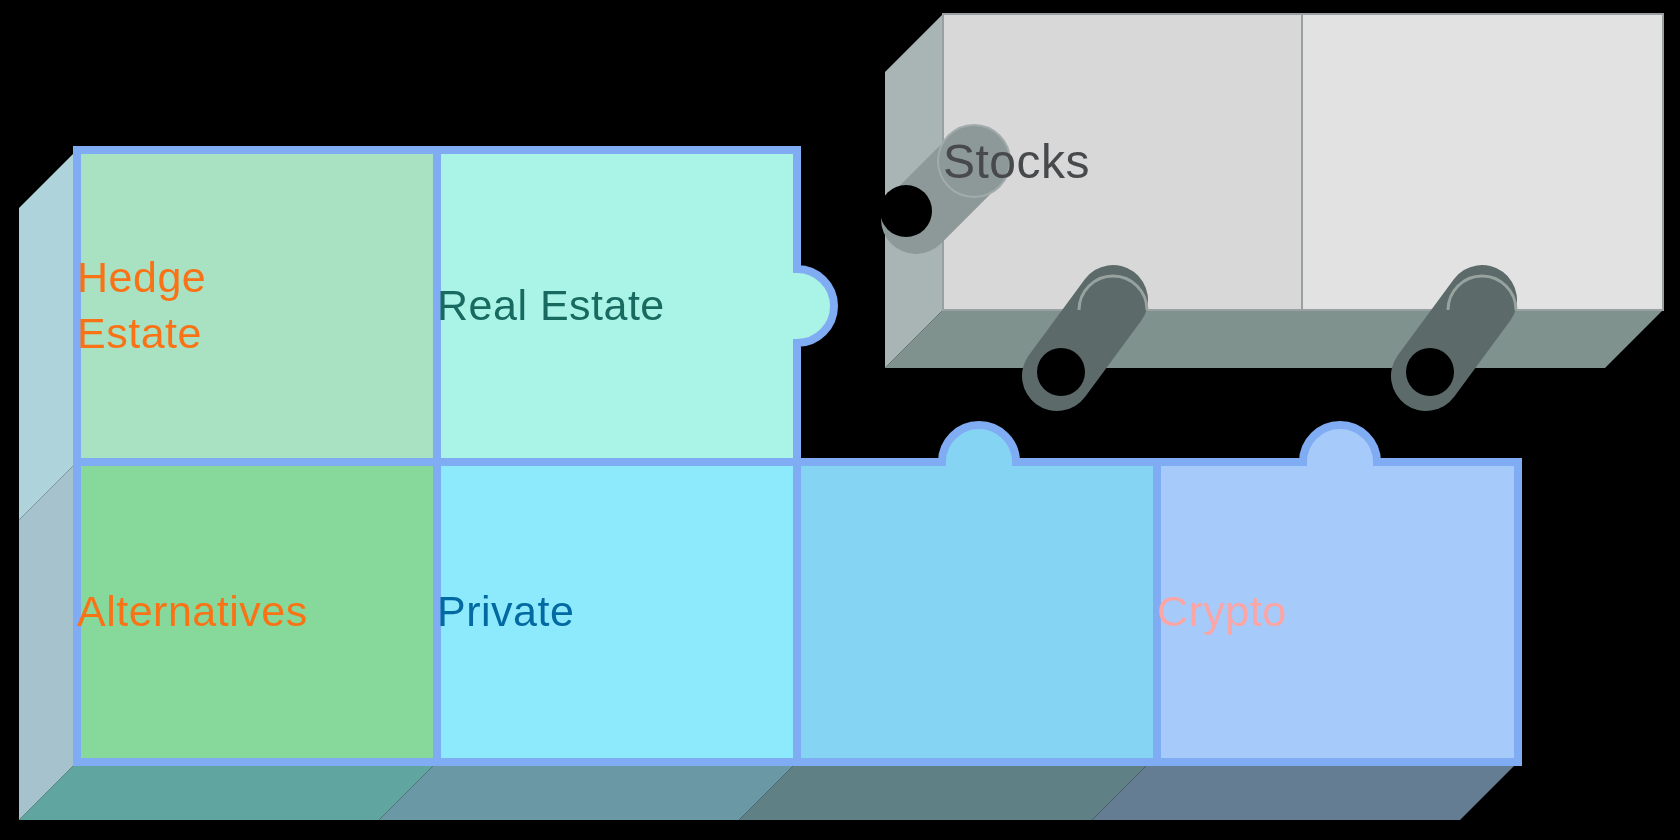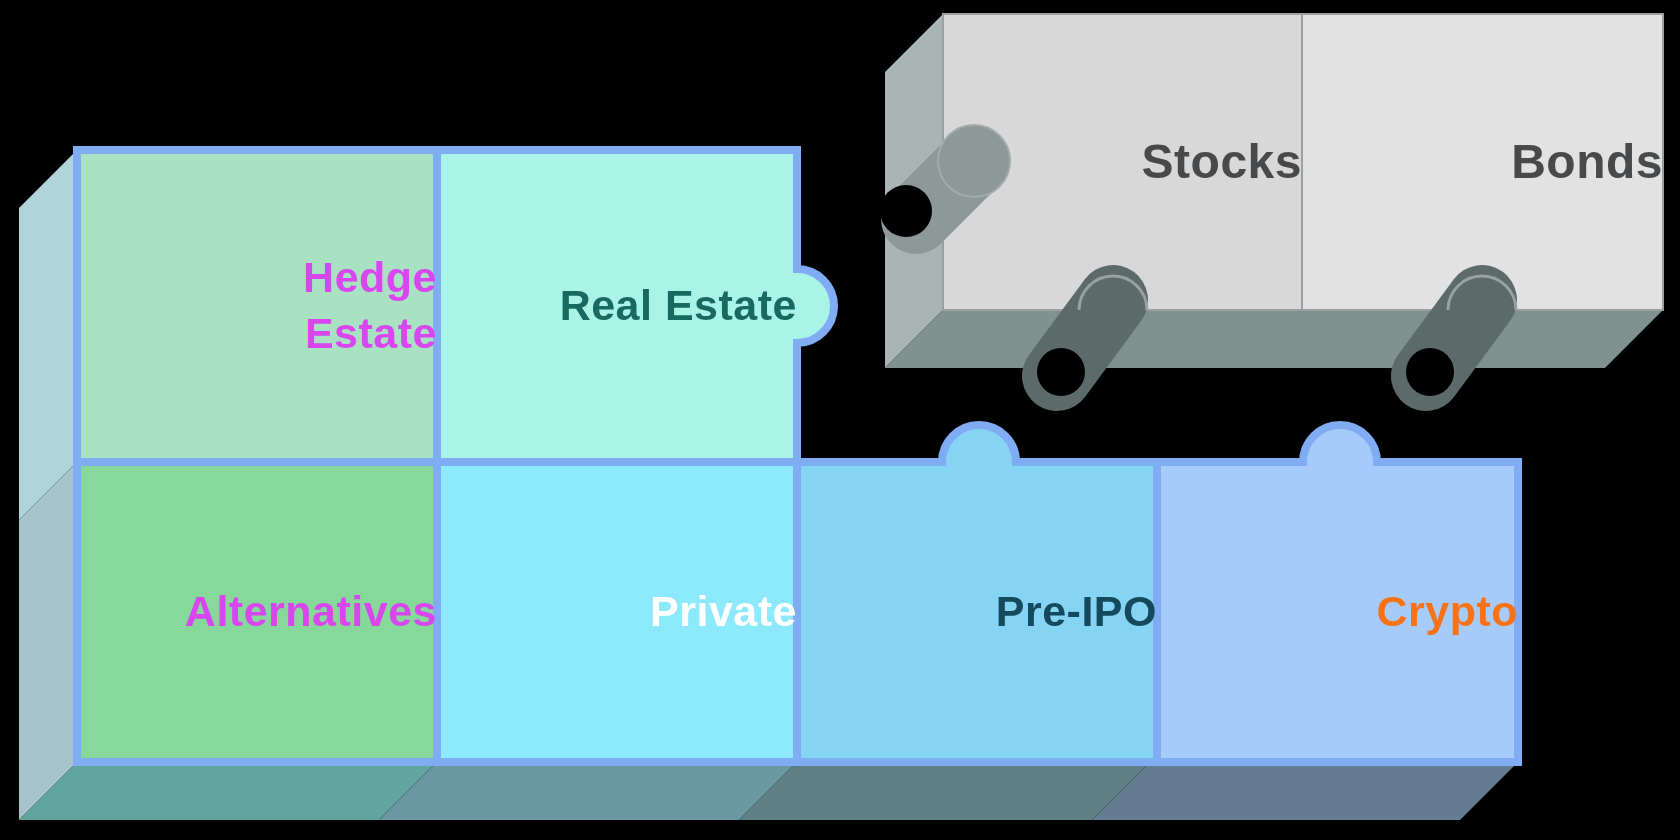--- a/index.html
+++ b/index.html
@@ -8,35 +8,35 @@
     width:1680px;height:840px;
     background:#000;
     overflow:hidden;
     font-family:"Liberation Sans", sans-serif;
   }
   #art{position:absolute;left:0;top:0;}
   .label{
     position:absolute;
     display:flex;
     flex-direction:column;
-    align-items:flex-end;
+    align-items:flex-start;
     justify-content:center;
     text-align:center;
-    font-weight:bold;
+    font-weight:normal;
     line-height:1.3;
     letter-spacing:0.5px;
     pointer-events:none;
   }
   .label.alt{font-size:43px;}
   .label.trad{font-size:48px;color:#47494b;}
-  .lbl-hedge,.lbl-alternatives{color:#d946ef;}
+  .lbl-hedge,.lbl-alternatives{color:#f97316;}
   .lbl-realestate{color:#186a60;}
-  .lbl-privateequity{color:#ffffff;}
+  .lbl-privateequity{color:#0369a1;}
   .lbl-preipo{color:#154a5e;}
-  .lbl-crypto{color:#f97316;}
+  .lbl-crypto{color:#fca5a5;}
 </style>
 </head>
 <body>
 
 <div id="stage">
 
   <svg id="art" width="1680" height="840" viewBox="0 0 1680 840">
 
     <polygon points="77,150 77,462 19,520 19,208" fill="#aed3da"></polygon>
     <polygon points="77,462 77,762 19,820 19,520" fill="#a6c3cd"></polygon>
@@ -83,29 +83,23 @@
   </div>
 
   <div class="label alt lbl-realestate" style="left:437px;top:150px;width:360px;height:312px;">
     <span>Real Estate</span>
   </div>
 
   <div class="label alt lbl-privateequity" style="left:437px;top:462px;width:360px;height:300px;">
     <span>Private</span>
   </div>
 
-  <div class="label alt lbl-preipo" style="left:797px;top:462px;width:360px;height:300px;">
-    <span>Pre-IPO</span>
-  </div>
 
   <div class="label alt lbl-crypto" style="left:1157px;top:462px;width:361px;height:300px;">
     <span>Crypto</span>
   </div>
 
   <div class="label trad" style="left:943px;top:14px;width:359px;height:296px;">
     <span>Stocks</span>
   </div>
 
-  <div class="label trad" style="left:1302px;top:14px;width:361px;height:296px;">
-    <span>Bonds</span>
-  </div>
 
 </div>
 
 </body></html>

